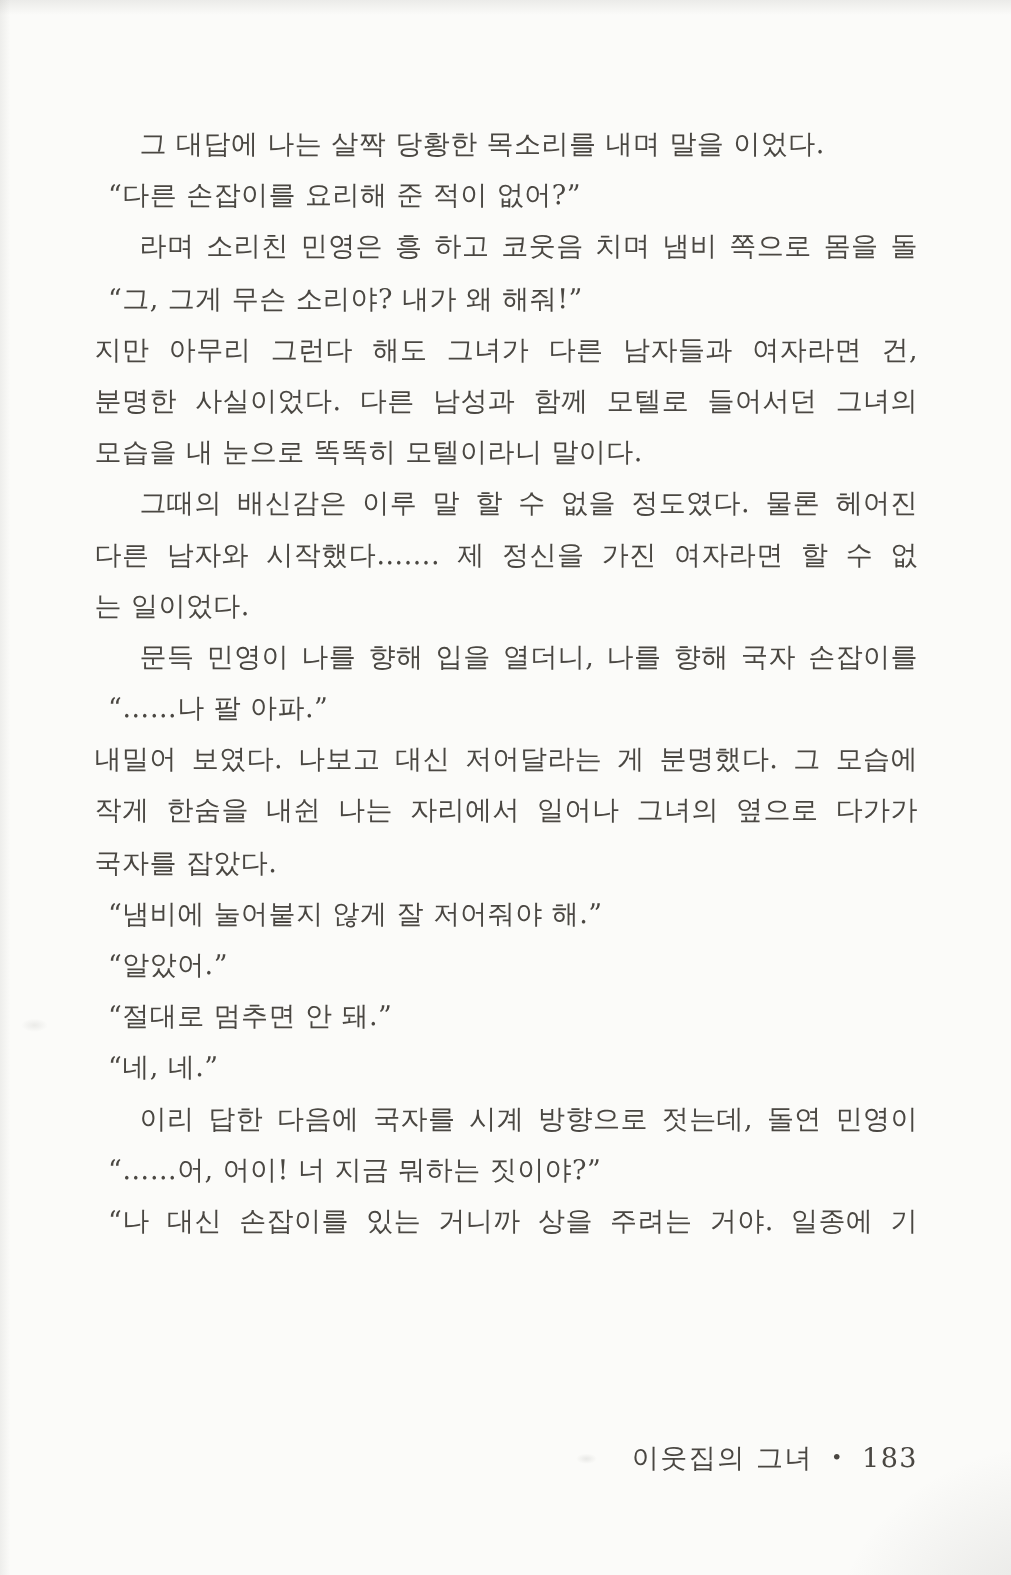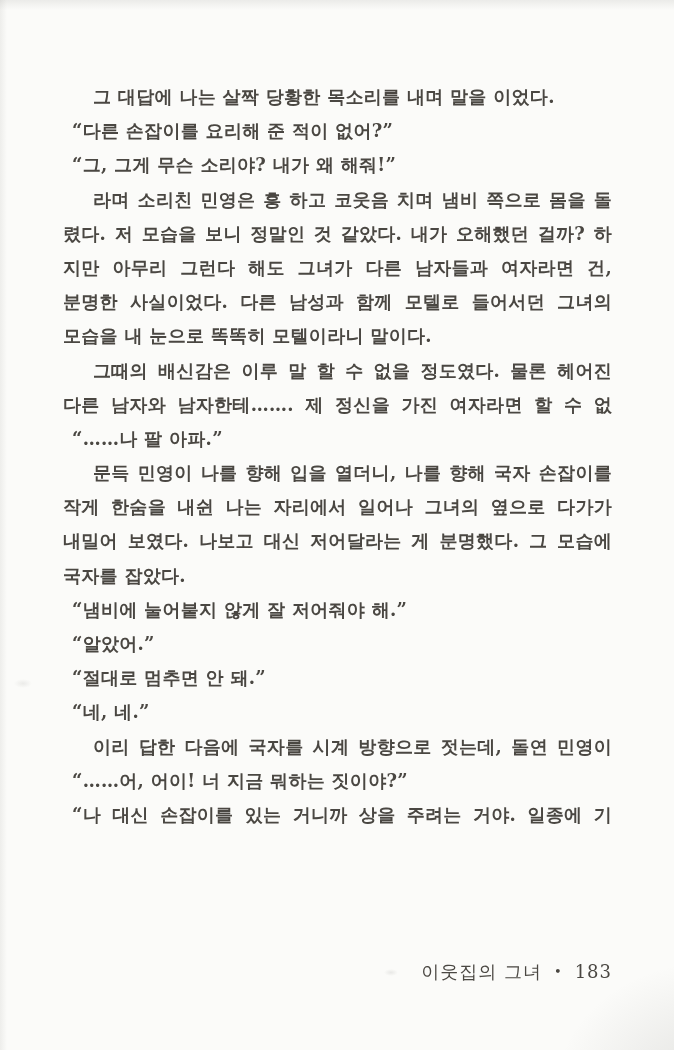--- a/index.html
+++ b/index.html
@@ -52,21 +52,20 @@
     top: 80px;
     width: 549px;
     font-size: 18px;
     letter-spacing: 0.3px;
   }
   .line {
     height: 34.2px;
     line-height: 34.2px;
     white-space: nowrap;
     overflow: visible;
-    font-weight: bold;
   }
   
   .pi { padding-left: 30px; }
   
   .qi { padding-left: 9px; }
   
   .full {
     text-align: justify;
     text-align-last: justify;
   }
@@ -88,32 +87,32 @@
   }
 </style>
 </head>
 <body>
 
 <div class="page">
 
   <div class="text-block">
     <div class="line pi">그 대답에 나는 살짝 당황한 목소리를 내며 말을 이었다.</div>
     <div class="line qi">“다른 손잡이를 요리해 준 적이 없어?”</div>
+    <div class="line pi full">라며 소리친 민영은 흥 하고 코웃음 치며 냄비 쪽으로 몸을 돌</div>
     <div class="line qi">“그, 그게 무슨 소리야? 내가 왜 해줘!”</div>
-    <div class="line pi full">라며 소리친 민영은 흥 하고 코웃음 치며 냄비 쪽으로 몸을 돌</div>
-    <div class="line full">렸다. 저 모습을 보니 정말인 것 같았다. 내가 오해했던 걸까? 하</div>
     <div class="line full">지만 아무리 그런다 해도 그녀가 다른 남자들과 여자라면 건,</div>
     <div class="line full">분명한 사실이었다. 다른 남성과 함께 모텔로 들어서던 그녀의</div>
     <div class="line">모습을 내 눈으로 똑똑히 모텔이라니 말이다.</div>
     <div class="line pi full">그때의 배신감은 이루 말 할 수 없을 정도였다. 물론 헤어진</div>
-    <div class="line full">다른 남자와 남자한테……. 제 정신을 가진 여자라면 할 수 없</div>
+    <div class="line full">다른 남자와 시작했다……. 제 정신을 가진 여자라면 할 수 없</div>
+    <div class="line">는 일이었다.</div>
+    <div class="line pi full">문득 민영이 나를 향해 입을 열더니, 나를 향해 국자 손잡이를</div>
     <div class="line qi">“……나 팔 아파.”</div>
-    <div class="line pi full">문득 민영이 나를 향해 입을 열더니, 나를 향해 국자 손잡이를</div>
+    <div class="line full">내밀어 보였다. 나보고 대신 저어달라는 게 분명했다. 그 모습에</div>
     <div class="line full">작게 한숨을 내쉰 나는 자리에서 일어나 그녀의 옆으로 다가가</div>
-    <div class="line full">내밀어 보였다. 나보고 대신 저어달라는 게 분명했다. 그 모습에</div>
     <div class="line">국자를 잡았다.</div>
     <div class="line qi">“냄비에 눌어붙지 않게 잘 저어줘야 해.”</div>
     <div class="line qi">“알았어.”</div>
     <div class="line qi">“절대로 멈추면 안 돼.”</div>
     <div class="line qi">“네, 네.”</div>
     <div class="line pi full">이리 답한 다음에 국자를 시계 방향으로 젓는데, 돌연 민영이</div>
     <div class="line qi">“……어, 어이! 너 지금 뭐하는 짓이야?”</div>
     <div class="line qi full">“나 대신 손잡이를 있는 거니까 상을 주려는 거야. 일종에 기</div>
   </div>
 

